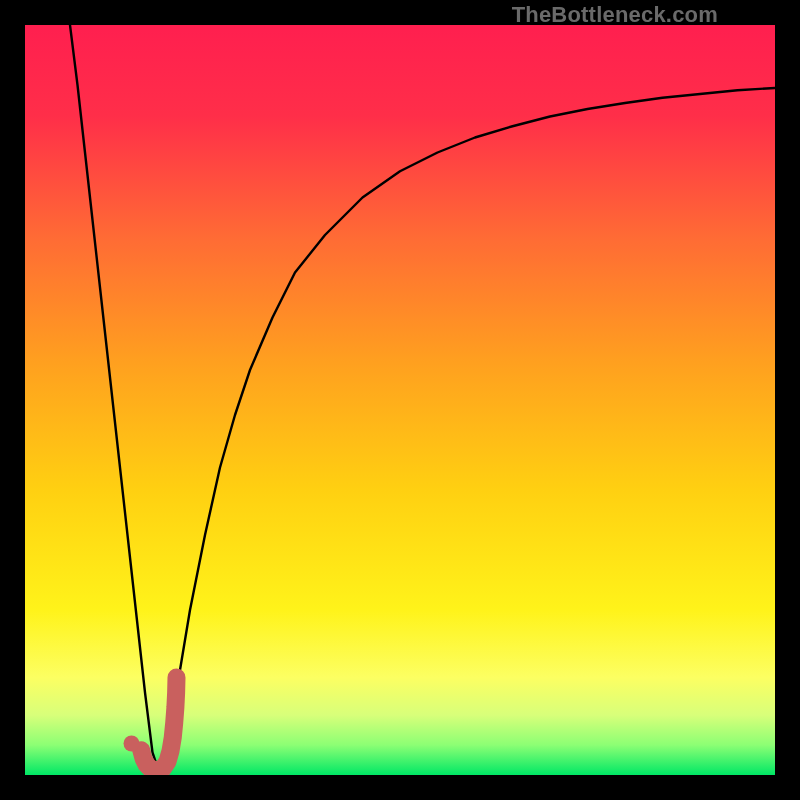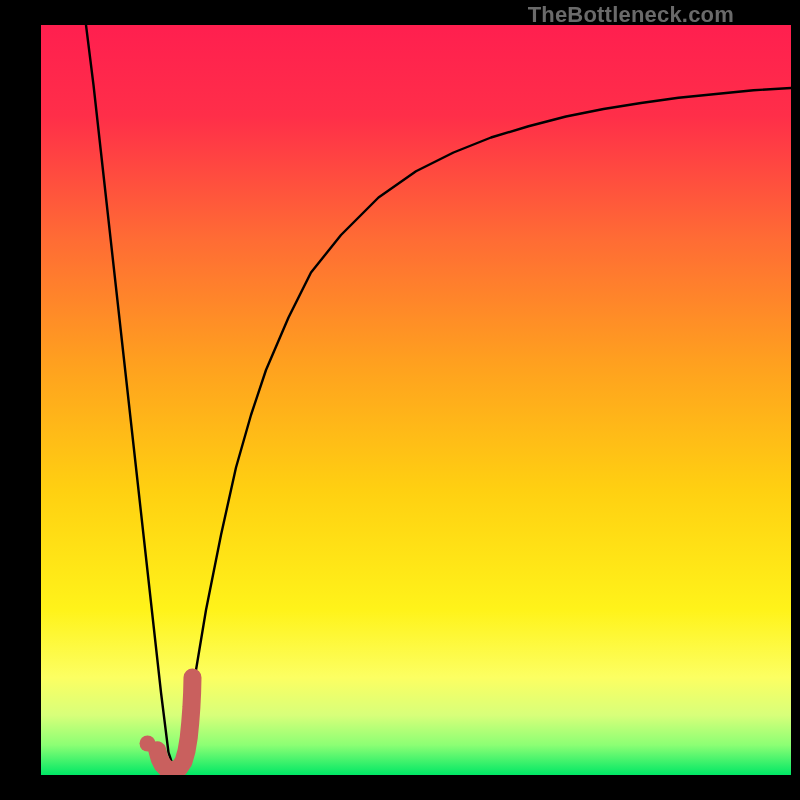--- a/index.html
+++ b/index.html
@@ -5,21 +5,21 @@
   html, body {
     margin: 0;
     padding: 0;
     width: 800px;
     height: 800px;
     background: #000;
     overflow: hidden;
   }
   .frame {
     position: absolute;
-    left: 16px;
+    left: 0;
     top: 0;
     width: 726px;
     height: 800px;
     background: #000;
   }
   .plot-area {
     position: absolute;
     left: 25px;
     top: 25px;
     width: 750px;

